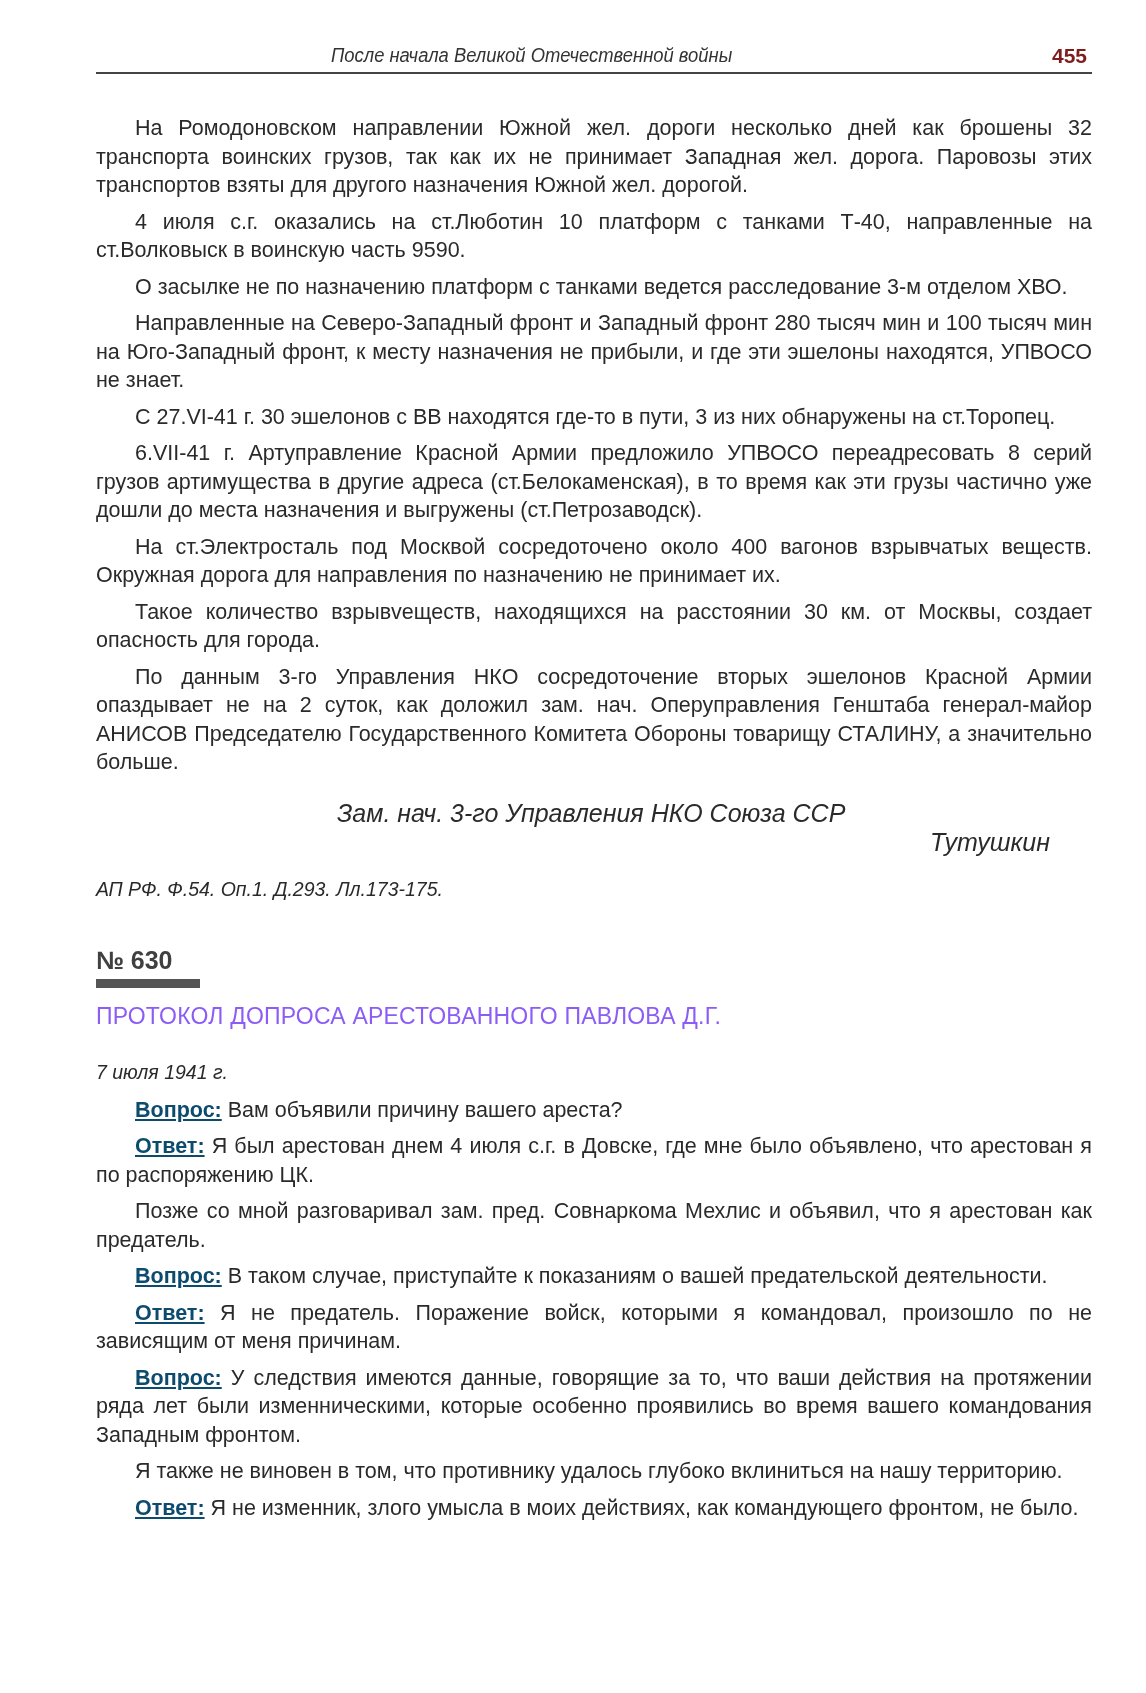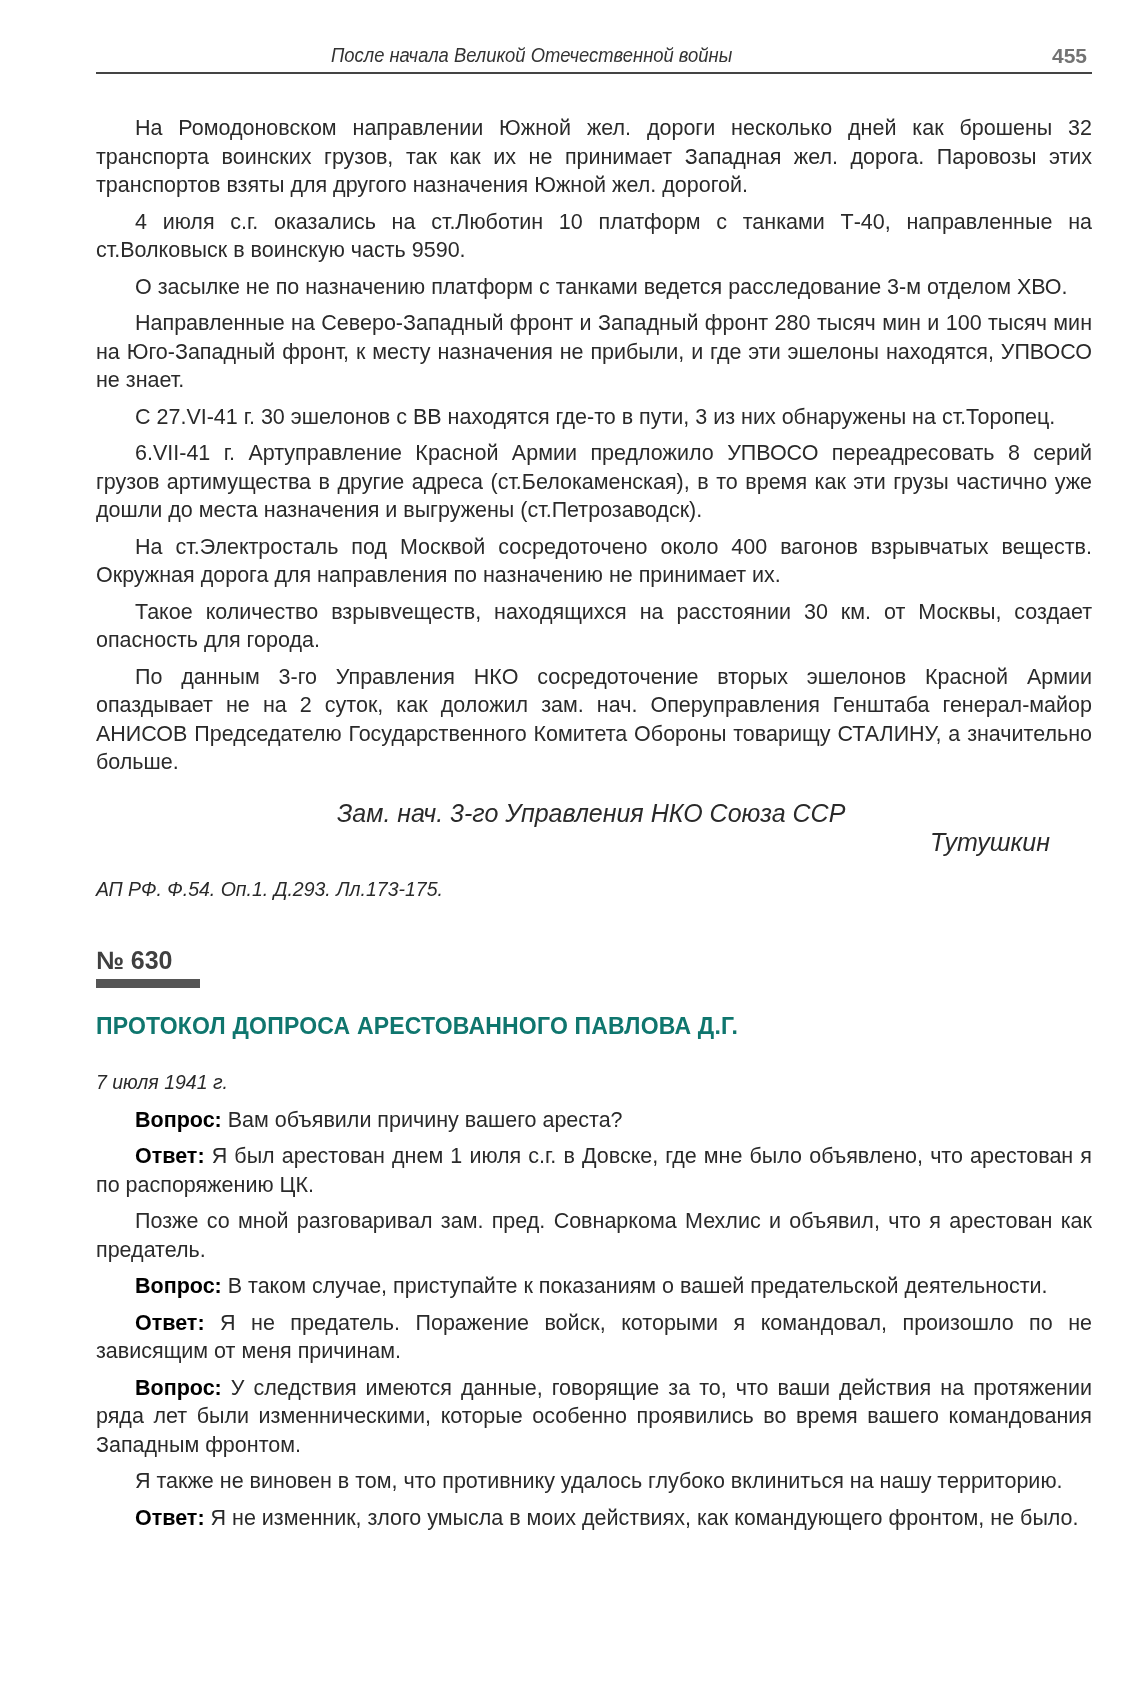--- a/index.html
+++ b/index.html
@@ -12,21 +12,21 @@
   .running-header {
     position: absolute; top: 40px; left: 0; width: 996px; height: 34px;
   }
   .running-title {
     position: absolute; left: 235px; top: 4px;
     font-style: italic; font-size: 20px; color: #333;
     transform: scaleX(0.92); transform-origin: left center;
   }
   .page-number {
     position: absolute; right: 5px; top: 4px;
-    font-size: 21px; font-weight: bold; color: #737373;
+    font-size: 21px; font-weight: bold; color: #7f1d1d;
   }
   .header-rule {
     position: absolute; left: 0; top: 72px; width: 996px; height: 2px;
     background: #444;
   }
   .body-text {
     position: absolute; top: 106px; left: 0; width: 996px;
     font-size: 21.5px; line-height: 28.5px;
     text-align: justify;
   }
@@ -41,28 +41,28 @@
     margin-top: 14px; font-style: italic; font-size: 19.5px; line-height: 28px;
   }
   .doc-number {
     margin-top: 42px; font-weight: bold; font-size: 25px; line-height: 30px;
     color: #404040;
   }
   .doc-number-bar {
     width: 104px; height: 9px; background: #555; margin-top: 4px;
   }
   .doc-title {
-    margin-top: 22px; font-weight: bold; font-size: 23px; line-height: 32px;
-    letter-spacing: 0.2px; color: #0f766e;
+    margin-top: 12px; font-weight: normal; font-size: 23px; line-height: 32px;
+    letter-spacing: 0.2px; color: #8b5cf6;
   }
   .doc-date {
     margin-top: 26px; margin-bottom: 10px;
     font-style: italic; font-size: 19.5px; line-height: 28px;
   }
-  .qa-label { font-weight: bold; color: #000000; }
+  .qa-label { font-weight: bold; color: #0c4a6e; text-decoration: underline; }
 </style>
 </head>
 <body>
 
 <div class="page">
 
   <div class="running-header">
     <span class="running-title">После начала Великой Отечественной войны</span>
     <span class="page-number">455</span>
   </div>
@@ -90,21 +90,21 @@
       <div class="archive-ref">АП РФ. Ф.54. Оп.1. Д.293. Лл.173-175.</div>
     </section>
 
     <section>
       <div class="doc-number">№ 630</div>
       <div class="doc-number-bar"></div>
       <div class="doc-title">ПРОТОКОЛ ДОПРОСА АРЕСТОВАННОГО ПАВЛОВА Д.Г.</div>
       <div class="doc-date">7 июля 1941 г.</div>
 
       <p><span class="qa-label">Вопрос:</span><span> Вам объявили причину вашего ареста?</span></p>
-      <p><span class="qa-label">Ответ:</span><span> Я был арестован днем 1 июля с.г. в Довске, где мне было объявлено, что  арестован я по распоряжению ЦК.</span></p>
+      <p><span class="qa-label">Ответ:</span><span> Я был арестован днем 4 июля с.г. в Довске, где мне было объявлено, что  арестован я по распоряжению ЦК.</span></p>
       <p><span class="qa-label"></span><span>Позже со мной разговаривал зам. пред. Совнаркома Мехлис и объявил, что я арестован как предатель.</span></p>
       <p><span class="qa-label">Вопрос:</span><span> В таком случае, приступайте к показаниям о вашей предательской деятельности.</span></p>
       <p><span class="qa-label">Ответ:</span><span>  Я не предатель. Поражение войск, которыми я командовал, произошло по не зависящим от меня причинам.</span></p>
       <p><span class="qa-label">Вопрос:</span><span> У следствия имеются данные, говорящие за то, что ваши действия на протяжении ряда лет были изменническими, которые особенно проявились во время вашего командования  Западным фронтом.</span></p>
       <p><span class="qa-label"></span><span>Я также  не виновен в том, что противнику удалось глубоко вклиниться на нашу территорию.</span></p>
       <p><span class="qa-label">Ответ:</span><span> Я не изменник,  злого умысла в моих действиях, как командующего фронтом, не было.</span></p>
     </section>
   </div>
 </div>
 

